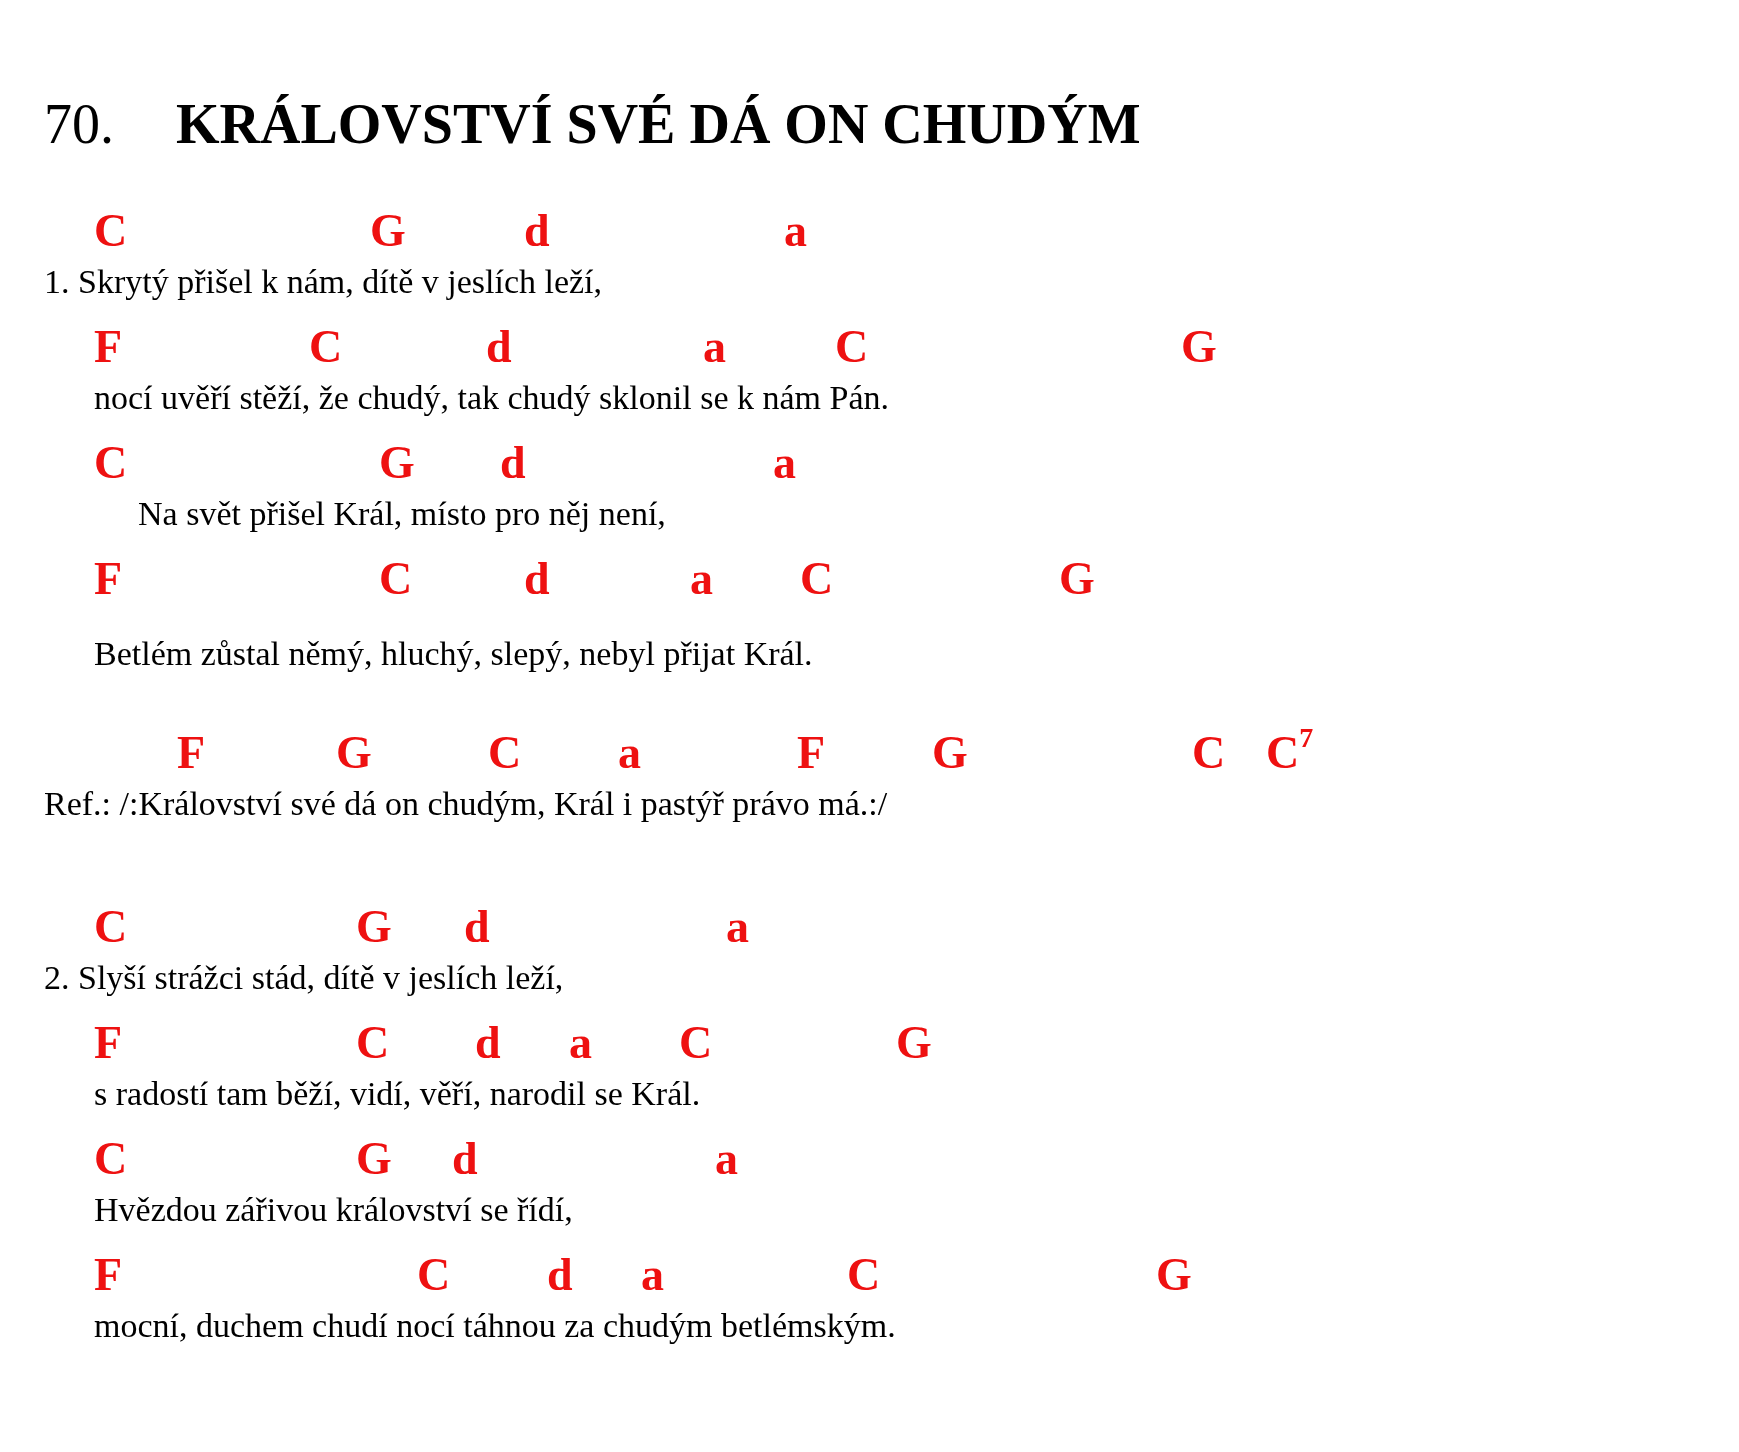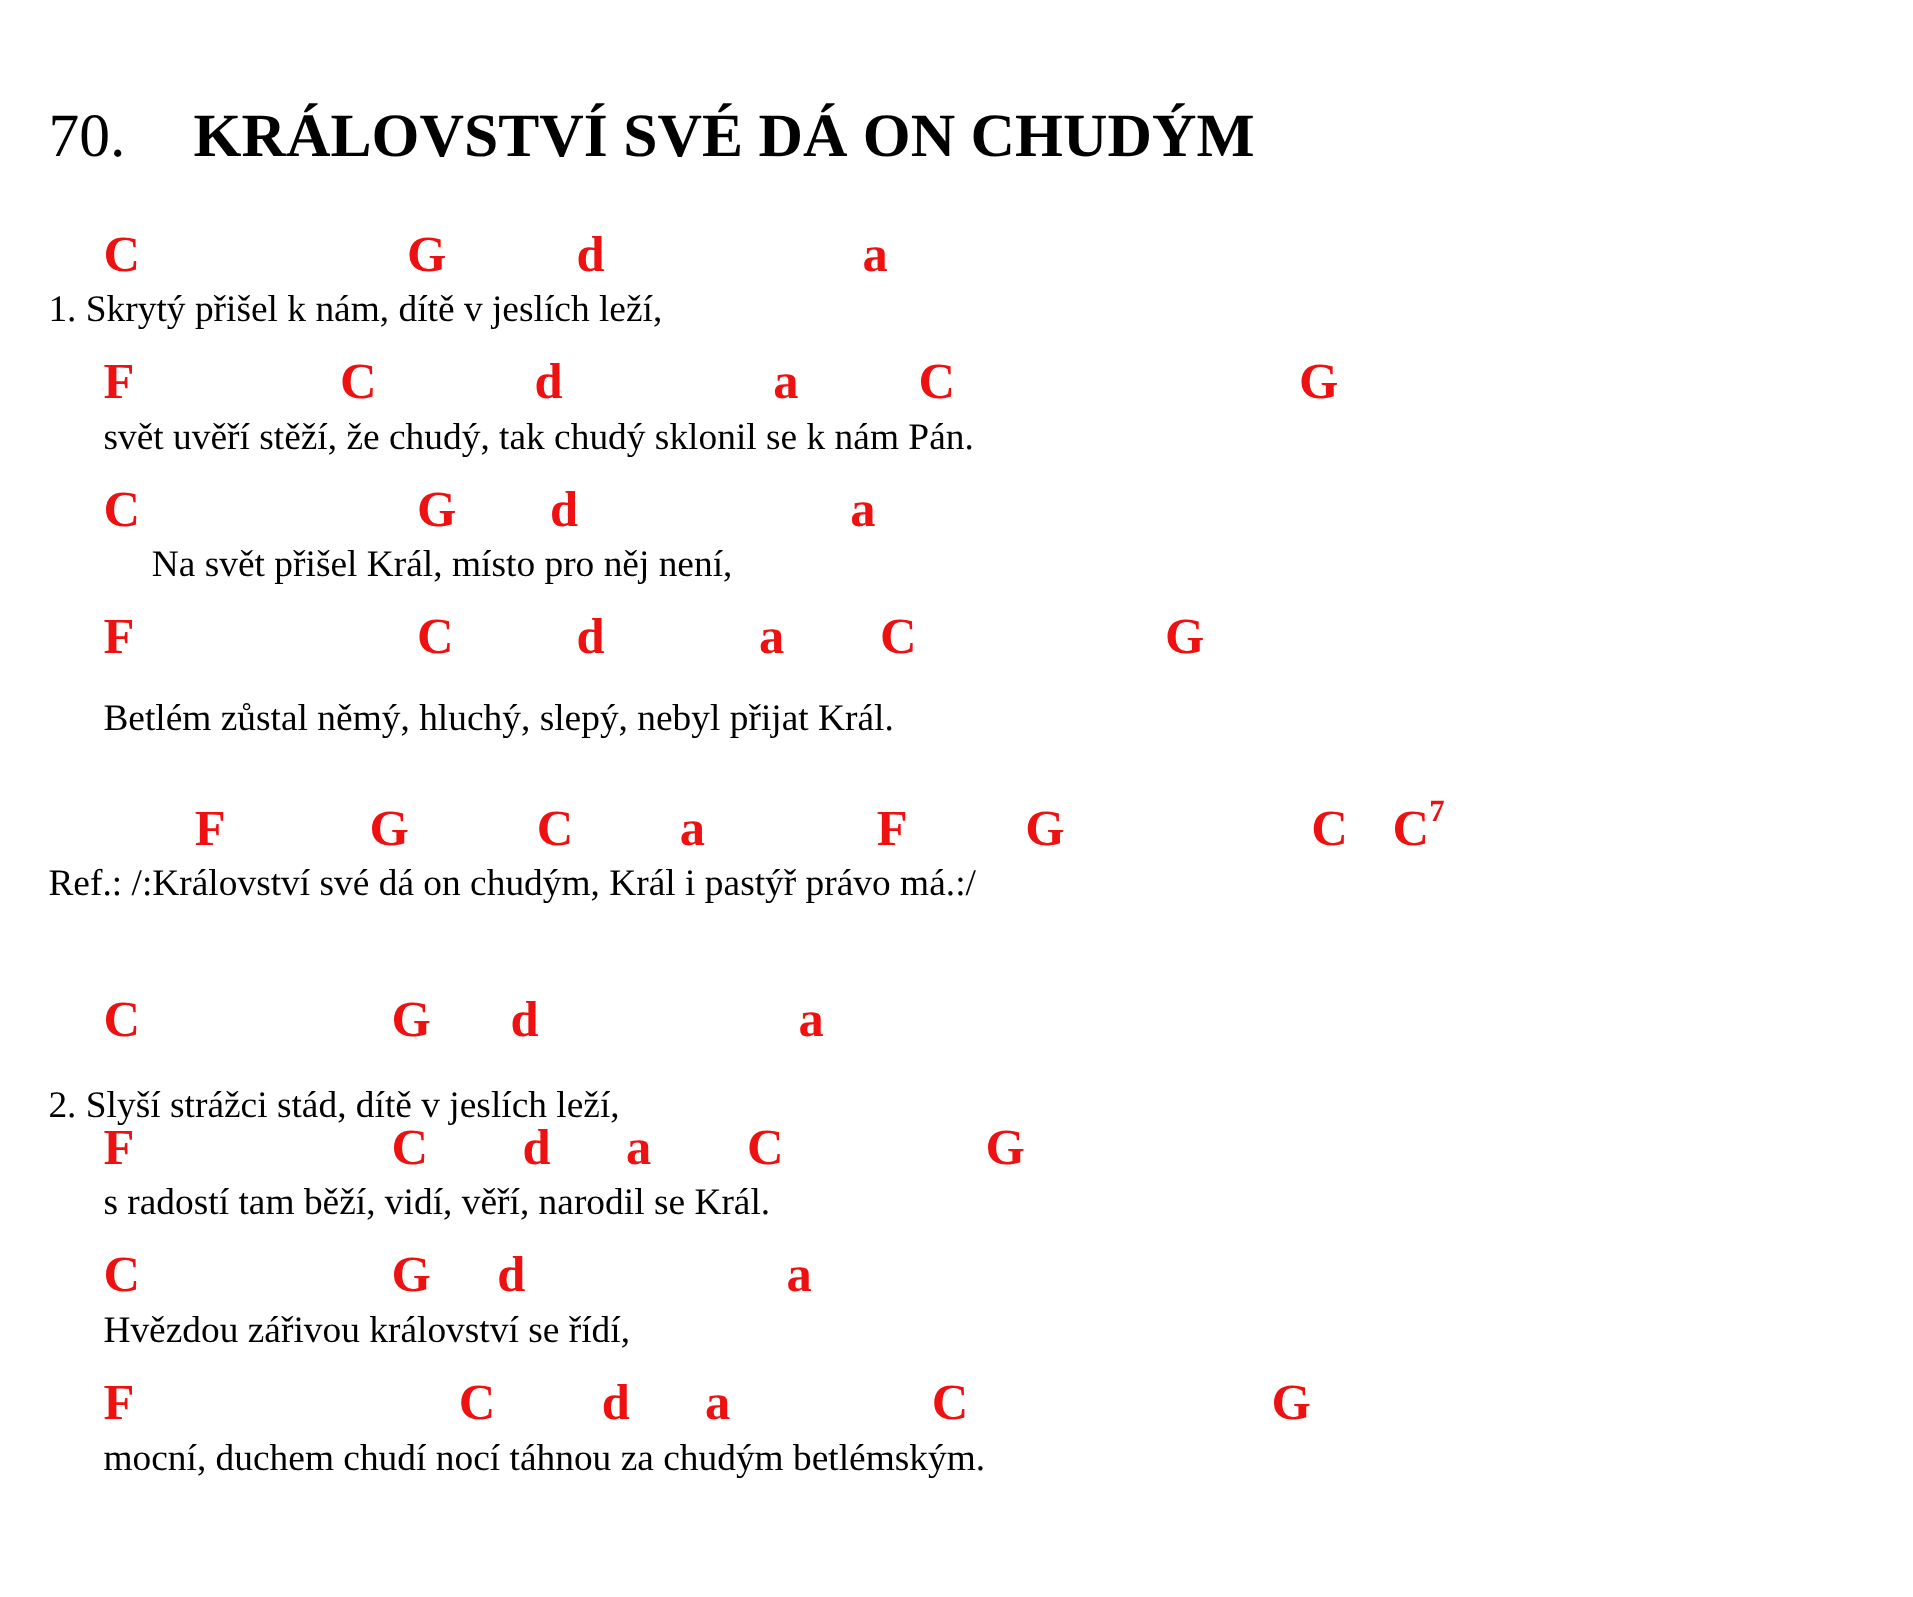--- a/index.html
+++ b/index.html
@@ -25,21 +25,21 @@
     <span class="chord" style="left: 370px; top: 208px; color: rgb(238, 17, 17);">G</span>
     <span class="chord" style="left: 524px; top: 208px; color: rgb(238, 17, 17);">d</span>
     <span class="chord" style="left: 784px; top: 208px; color: rgb(238, 17, 17);">a</span>
     <div class="lyric" style="left: 44px; top: 265px;">1. Skrytý přišel k nám, dítě v jeslích leží,</div>
     <span class="chord" style="left: 94px; top: 324px; color: rgb(238, 17, 17);">F</span>
     <span class="chord" style="left: 309px; top: 324px; color: rgb(238, 17, 17);">C</span>
     <span class="chord" style="left: 486px; top: 324px; color: rgb(238, 17, 17);">d</span>
     <span class="chord" style="left: 703px; top: 324px; color: rgb(238, 17, 17);">a</span>
     <span class="chord" style="left: 835px; top: 324px; color: rgb(238, 17, 17);">C</span>
     <span class="chord" style="left: 1181px; top: 324px; color: rgb(238, 17, 17);">G</span>
-    <div class="lyric" style="left: 94px; top: 381px;">svět uvěří stěží, že chudý, tak chudý sklonil se k nám Pán.</div>
+    <div class="lyric" style="left: 94px; top: 381px;">nocí uvěří stěží, že chudý, tak chudý sklonil se k nám Pán.</div>
     <span class="chord" style="left: 94px; top: 440px; color: rgb(238, 17, 17);">C</span>
     <span class="chord" style="left: 379px; top: 440px; color: rgb(238, 17, 17);">G</span>
     <span class="chord" style="left: 500px; top: 440px; color: rgb(238, 17, 17);">d</span>
     <span class="chord" style="left: 773px; top: 440px; color: rgb(238, 17, 17);">a</span>
     <div class="lyric" style="left: 94px; top: 497px; margin-left: 44px;">Na svět přišel Král, místo pro něj není,</div>
     <span class="chord" style="left: 94px; top: 556px; color: rgb(238, 17, 17);">F</span>
     <span class="chord" style="left: 379px; top: 556px; color: rgb(238, 17, 17);">C</span>
     <span class="chord" style="left: 524px; top: 556px; color: rgb(238, 17, 17);">d</span>
     <span class="chord" style="left: 690px; top: 556px; color: rgb(238, 17, 17);">a</span>
     <span class="chord" style="left: 800px; top: 556px; color: rgb(238, 17, 17);">C</span>
@@ -51,21 +51,21 @@
     <span class="chord" style="left: 618px; top: 730px; color: rgb(238, 17, 17);">a</span>
     <span class="chord" style="left: 797px; top: 730px; color: rgb(238, 17, 17);">F</span>
     <span class="chord" style="left: 932px; top: 730px; color: rgb(238, 17, 17);">G</span>
     <span class="chord" style="left: 1192px; top: 730px; color: rgb(238, 17, 17);">C</span>
     <span class="chord" style="left: 1266px; top: 730px; color: rgb(238, 17, 17);">C<sup>7</sup></span>
     <div class="lyric" style="left: 44px; top: 787px; text-align: right;">Ref.: /:Království své dá on chudým, Král i pastýř právo má.:/</div>
     <span class="chord" style="left: 94px; top: 904px; color: rgb(238, 17, 17);">C</span>
     <span class="chord" style="left: 356px; top: 904px; color: rgb(238, 17, 17);">G</span>
     <span class="chord" style="left: 464px; top: 904px; color: rgb(238, 17, 17);">d</span>
     <span class="chord" style="left: 726px; top: 904px; color: rgb(238, 17, 17);">a</span>
-    <div class="lyric" style="left: 44px; top: 961px; margin-top: 27px;">2. Slyší strážci stád, dítě v jeslích leží,</div>
+    <div class="lyric" style="left: 44px; top: 961px;">2. Slyší strážci stád, dítě v jeslích leží,</div>
     <span class="chord" style="left: 94px; top: 1020px; color: rgb(238, 17, 17);">F</span>
     <span class="chord" style="left: 356px; top: 1020px; color: rgb(238, 17, 17);">C</span>
     <span class="chord" style="left: 475px; top: 1020px; color: rgb(238, 17, 17);">d</span>
     <span class="chord" style="left: 569px; top: 1020px; color: rgb(238, 17, 17);">a</span>
     <span class="chord" style="left: 679px; top: 1020px; color: rgb(238, 17, 17);">C</span>
     <span class="chord" style="left: 896px; top: 1020px; color: rgb(238, 17, 17);">G</span>
     <div class="lyric" style="left: 94px; top: 1077px;">s radostí tam běží, vidí, věří, narodil se Král.</div>
     <span class="chord" style="left: 94px; top: 1136px; color: rgb(238, 17, 17);">C</span>
     <span class="chord" style="left: 356px; top: 1136px; color: rgb(238, 17, 17);">G</span>
     <span class="chord" style="left: 452px; top: 1136px; color: rgb(238, 17, 17);">d</span>

